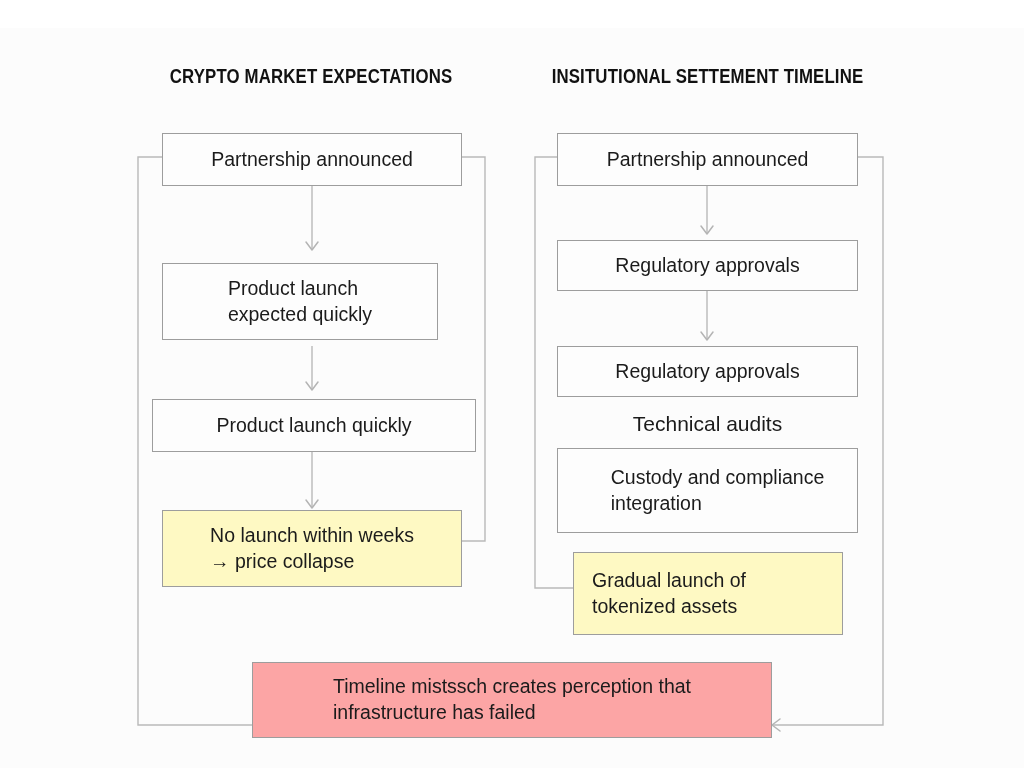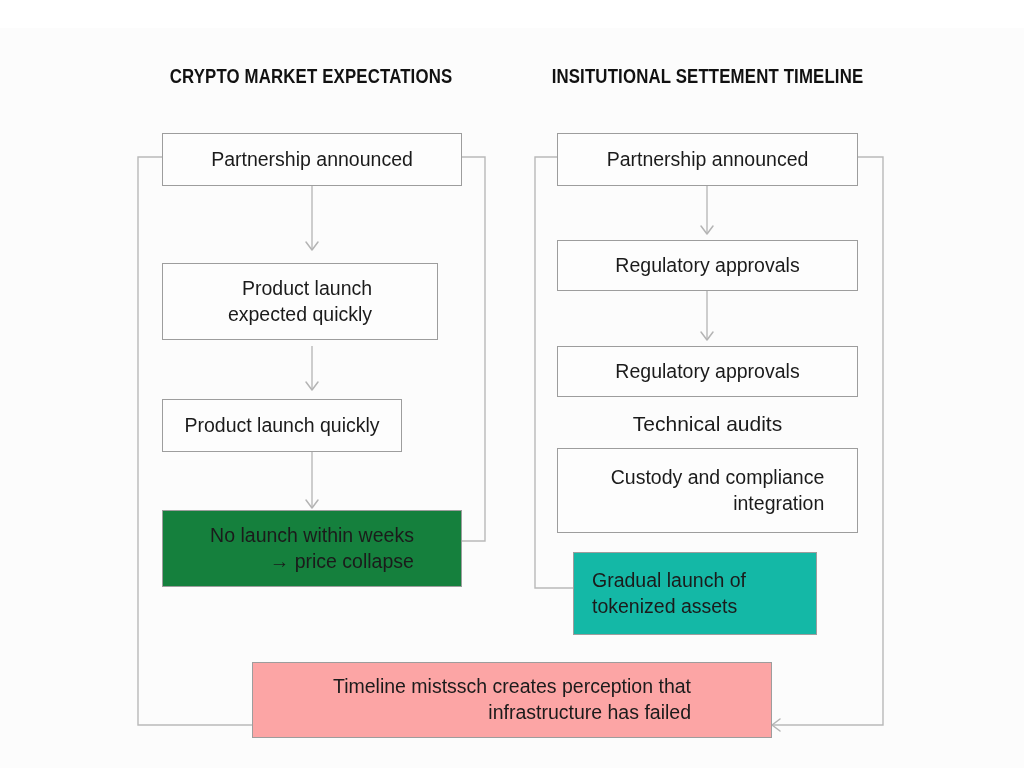--- a/index.html
+++ b/index.html
@@ -34,21 +34,21 @@
   #title-right { left: 480px; top: 36px; width: 455px; }
 
   .node {
     position: absolute;
     box-sizing: border-box;
     border: 1.4px solid #9d9d9d;
     background: #fdfdfd;
     display: flex;
     align-items: center;
     justify-content: center;
-    text-align: right;
+    text-align: left;
     color: #1b1b1b;
     font-size: 19.5px;
     line-height: 1.33;
     padding: 2px 10px;
   }
   .node.align-left {
     justify-content: flex-start;
     text-align: left;
     padding-left: 18px;
   }
@@ -115,31 +115,31 @@
     <polyline class="arrowhead" points="780,691 772,697 780,703" stroke="#b9b9b9"></polyline>
   </svg>
 
   <div class="col-title" id="title-left" style="color: rgb(17, 17, 17);">CRYPTO MARKET EXPECTATIONS</div>
   <div class="col-title" id="title-right" style="color: rgb(17, 17, 17);">INSITUTIONAL SETTEMENT TIMELINE</div>
 
   <div class="node" style="left: 162px; top: 105px; width: 300px; height: 53px; border-color: rgb(157, 157, 157); background: rgb(253, 253, 253); color: rgb(27, 27, 27);">Partnership announced</div>
 
   <div class="node" style="left: 162px; top: 235px; width: 276px; height: 77px; border-color: rgb(157, 157, 157); background: rgb(253, 253, 253); color: rgb(27, 27, 27);">Product launch<br>expected quickly</div>
 
-  <div class="node" style="left: 162px; top: 371px; width: 240px; height: 53px; border-color: rgb(157, 157, 157); background: rgb(253, 253, 253); color: rgb(27, 27, 27);">Product launch quickly</div>
+  <div class="node" style="left: 152px; top: 371px; width: 324px; height: 53px; border-color: rgb(157, 157, 157); background: rgb(253, 253, 253); color: rgb(27, 27, 27);">Product launch quickly</div>
 
-  <div class="node" style="left: 162px; top: 482px; width: 300px; height: 77px; border-color: rgb(157, 157, 157); background: #15803d; color: rgb(27, 27, 27);">No launch within weeks<br>→ price collapse</div>
+  <div class="node" style="left: 162px; top: 482px; width: 300px; height: 77px; border-color: rgb(157, 157, 157); background: #fef9c3; color: rgb(27, 27, 27);">No launch within weeks<br>→ price collapse</div>
 
   <div class="node" style="left: 557px; top: 105px; width: 301px; height: 53px; border-color: rgb(157, 157, 157); background: rgb(253, 253, 253); color: rgb(27, 27, 27);">Partnership announced</div>
 
   <div class="node" style="left: 557px; top: 212px; width: 301px; height: 51px; border-color: rgb(157, 157, 157); background: rgb(253, 253, 253); color: rgb(27, 27, 27);">Regulatory approvals</div>
 
   <div class="node" style="left: 557px; top: 318px; width: 301px; height: 51px; border-color: rgb(157, 157, 157); background: rgb(253, 253, 253); color: rgb(27, 27, 27);">Regulatory approvals</div>
 
   <div class="bare-label" style="left: 557px; top: 379px; width: 301px; height: 34px; color: rgb(27, 27, 27);">Technical audits</div>
 
   <div class="node" style="left: 557px; top: 420px; width: 301px; height: 85px; border-color: rgb(157, 157, 157); background: rgb(253, 253, 253); color: rgb(27, 27, 27); padding-left: 30px;">Custody and compliance<br>integration</div>
 
-  <div class="node align-left" style="left: 573px; top: 524px; width: 244px; height: 83px; border-color: rgb(157, 157, 157); background: #14b8a6; color: rgb(27, 27, 27);">Gradual launch of<br>tokenized assets</div>
+  <div class="node align-left" style="left: 573px; top: 524px; width: 270px; height: 83px; border-color: rgb(157, 157, 157); background: #fef9c3; color: rgb(27, 27, 27);">Gradual launch of<br>tokenized assets</div>
 
   <div class="node" style="left: 252px; top: 634px; width: 520px; height: 76px; border-color: rgb(157, 157, 157); background: #fca5a5; color: rgb(27, 27, 27);">Timeline mistssch creates perception that<br>infrastructure has failed</div>
 
 </div>
 
 </body></html>

